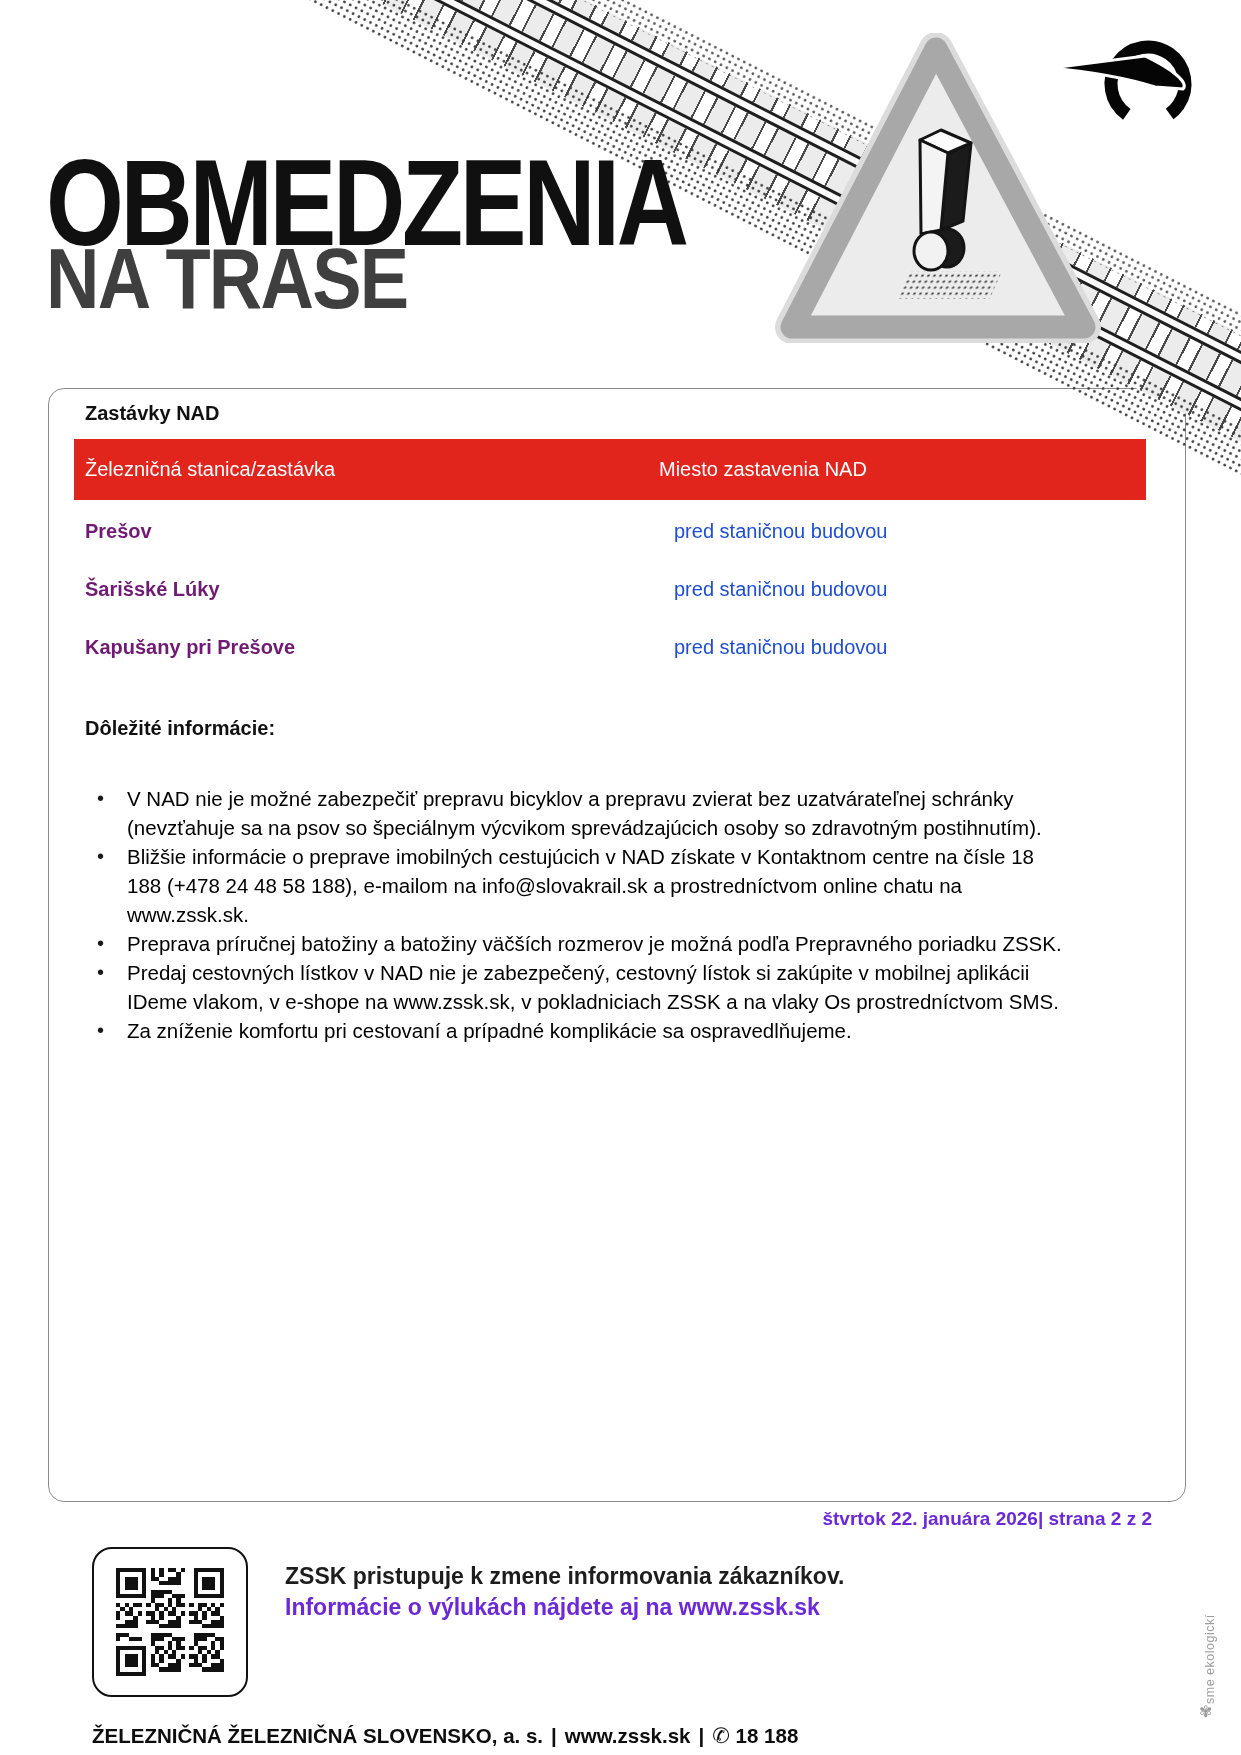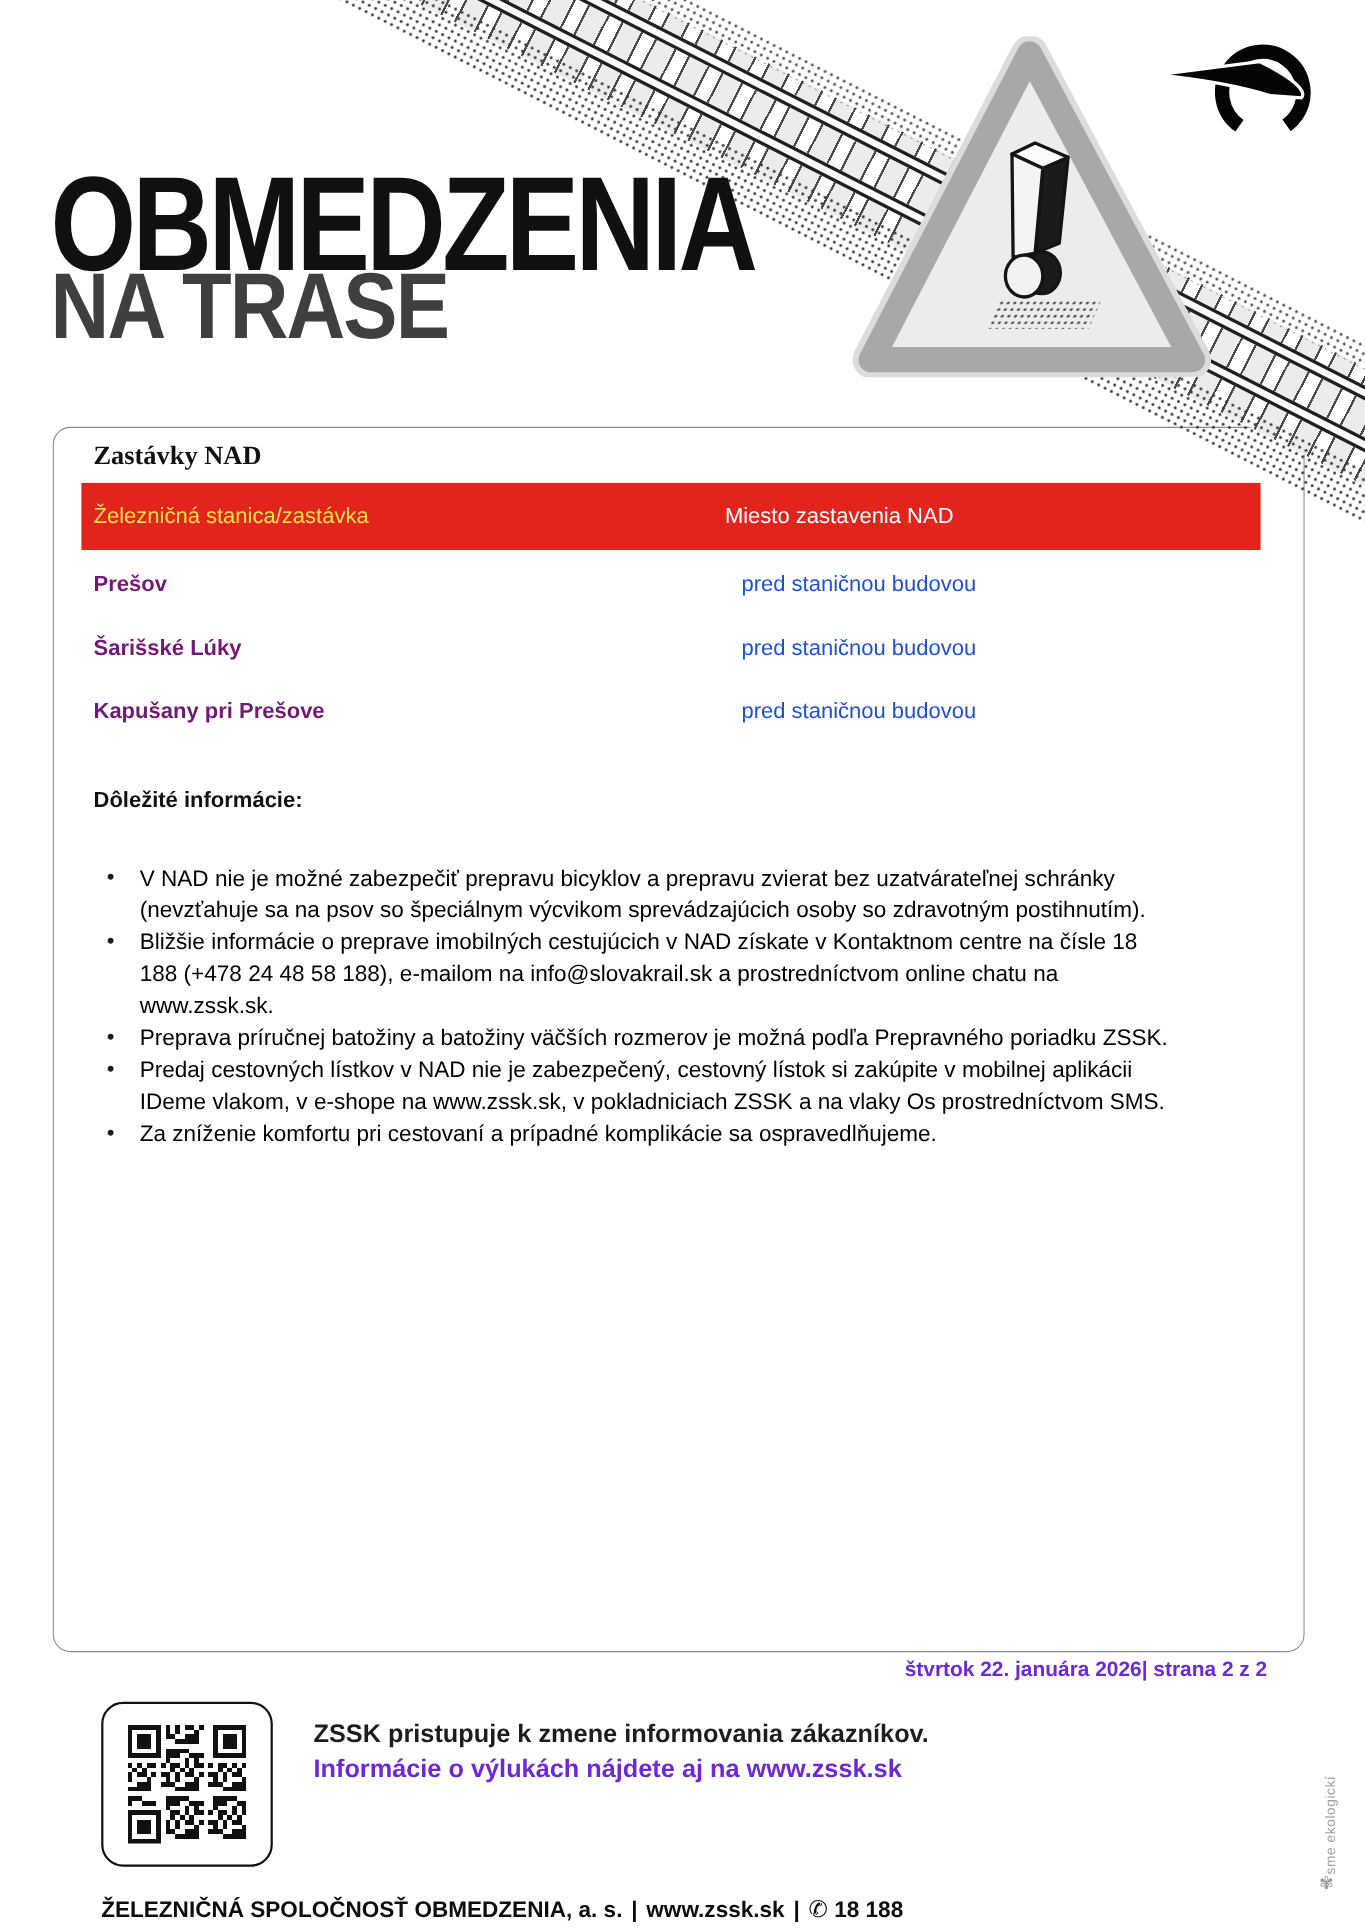--- a/index.html
+++ b/index.html
@@ -25,24 +25,24 @@
 
   
   .title1{position:absolute;left:46px;top:142px;z-index:6;font-size:122px;font-weight:bold;
           letter-spacing:-4px;line-height:1;transform:scaleX(.82);transform-origin:left top;white-space:nowrap;}
   .title2{position:absolute;left:46px;top:236px;z-index:6;font-size:85px;font-weight:bold;
           letter-spacing:-2px;line-height:1;transform:scaleX(.87);transform-origin:left top;white-space:nowrap;}
 
   
   .card{position:absolute;left:48px;top:388px;width:1138px;height:1114px;z-index:1;
         border:1.5px solid #8c8c8c;border-radius:16px;background:transparent;box-sizing:border-box;}
-  .card-heading{position:absolute;left:36px;top:13px;font-size:24px;font-weight:bold;color:#111;font-family:Liberation Serif, serif;}
+  .card-heading{position:absolute;left:36px;top:13px;font-size:20px;font-weight:bold;color:#111;}
   .redbar{position:absolute;left:25px;top:50px;width:1072px;height:61px;background:#e1241c;
           display:flex;align-items:center;}
-  .redbar .c1{margin-left:11px;width:574px;font-size:20px;color:#fde047;}
+  .redbar .c1{margin-left:11px;width:574px;font-size:20px;color:#ffffff;}
   .redbar .c2{font-size:20px;color:#fff;}
   .t-row{position:absolute;left:0;width:1100px;height:26px;}
   .t-station{position:absolute;left:36px;font-size:20px;font-weight:bold;color:#701a75;}
   .t-place{position:absolute;left:625px;font-size:20px;color:#1d4ed8;}
   .info-heading{position:absolute;left:36px;top:328px;font-size:20px;font-weight:bold;color:#111;}
   .bullets{position:absolute;left:44px;top:395px;width:975px;margin:0;padding:0;list-style:none;}
   .bullets li{position:relative;padding-left:34px;font-size:20.5px;line-height:29px;color:#000000;max-width:935px;}
   .bullets li::before{content:"•";position:absolute;left:4px;top:0;font-size:20px;color:#1a1a1a;}
 
   
@@ -342,20 +342,20 @@
         <rect x="20" y="2" width="3" height="3" fill="#111"></rect>
         <rect x="0" y="18" width="7" height="7" fill="#111"></rect>
         <rect x="1" y="19" width="5" height="5" fill="#fff"></rect>
         <rect x="2" y="20" width="3" height="3" fill="#111"></rect>
       </svg>
   </div>
   <div class="qr-note1">ZSSK pristupuje k zmene informovania zákazníkov.</div>
   <div class="qr-note2">Informácie o výlukách nájdete aj na www.zssk.sk</div>
 
   <div class="footerline">
-    <span>ŽELEZNIČNÁ SPOLOČNOSŤ OBMEDZENIA, a. s.</span><span class="sep">|</span><span>www.zssk.sk</span><span class="sep">|</span><span class="phone-glyph">✆</span>
+    <span>ŽELEZNIČNÁ ŽELEZNIČNÁ SLOVENSKO, a. s.</span><span class="sep">|</span><span>www.zssk.sk</span><span class="sep">|</span><span class="phone-glyph">✆</span>
     <span>18 188</span>
   </div>
 
   <div class="eco">sme ekologickí</div>
   <div class="eco-flower">✾</div>
 
 </div>
 
 </body></html>

